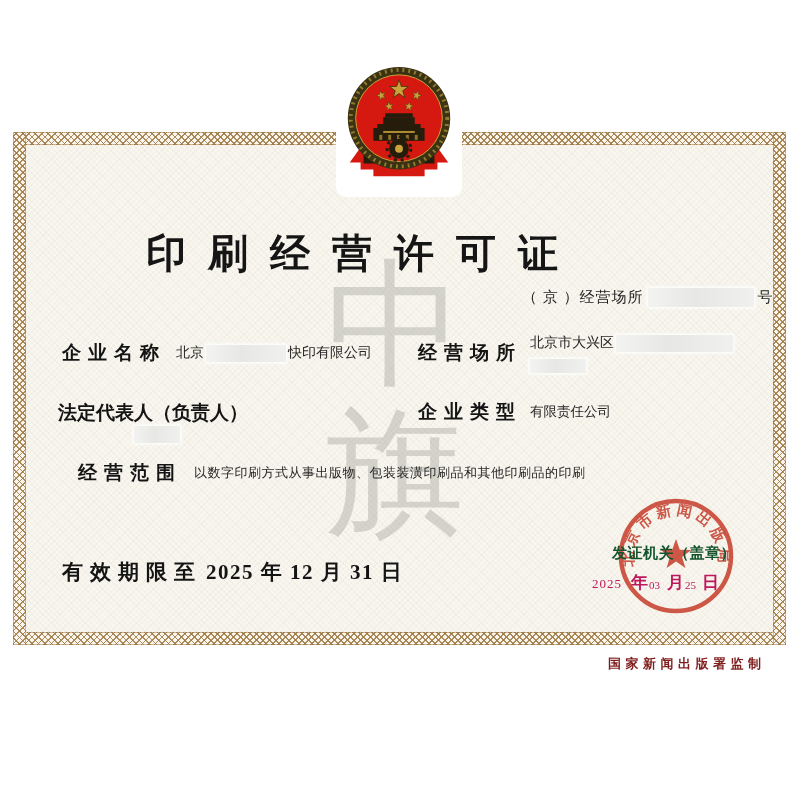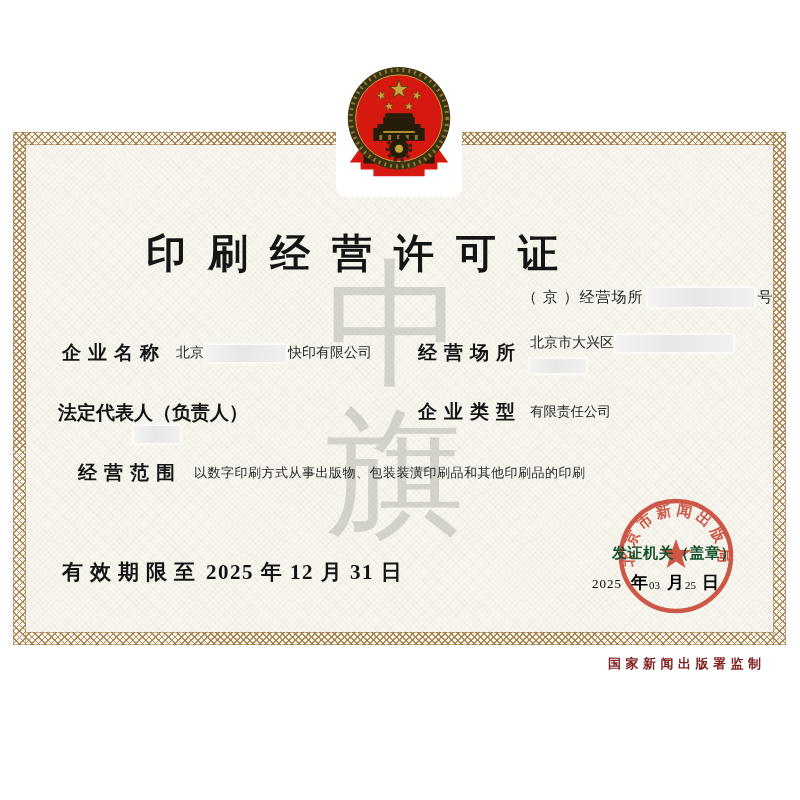--- a/index.html
+++ b/index.html
@@ -52,21 +52,21 @@
   .ls7{letter-spacing:7px;}
   .fvalue{font-size:14px;color:#262626;white-space:nowrap;}
   .abs{position:absolute;z-index:4;}
   .row{display:flex;align-items:center;}
 
   .validity{position:absolute;left:62px;top:558px;z-index:4;display:flex;align-items:baseline;
     font-weight:bold;font-size:21px;color:#141414;}
 
   .issuer-label{position:absolute;left:612px;top:544px;z-index:5;
     font-weight:bold;font-size:15px;letter-spacing:0.5px;color:#14532d;}
-  .issue-date{position:absolute;left:592px;top:564px;z-index:5;display:flex;align-items:baseline;color:#000000;}
+  .issue-date{position:absolute;left:592px;top:564px;z-index:5;display:flex;align-items:baseline;color:#be185d;}
   .d-num{font-size:13px;letter-spacing:1px;}
   .d-num-s{font-size:11px;position:relative;top:1px;}
   .d-unit{font-size:17px;font-weight:bold;}
 
   .seal{position:absolute;left:617px;top:497px;width:118px;height:118px;z-index:3;
     opacity:.88;mix-blend-mode:multiply;}
 
   .footer{position:absolute;left:608px;top:655px;z-index:4;font-size:13px;font-weight:bold;
     letter-spacing:4.5px;color:#7f1d1d;}
 </style>

